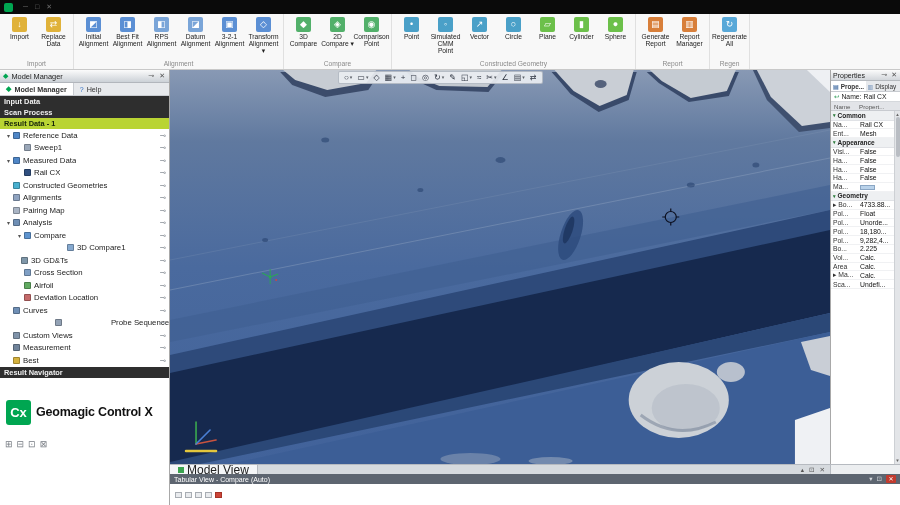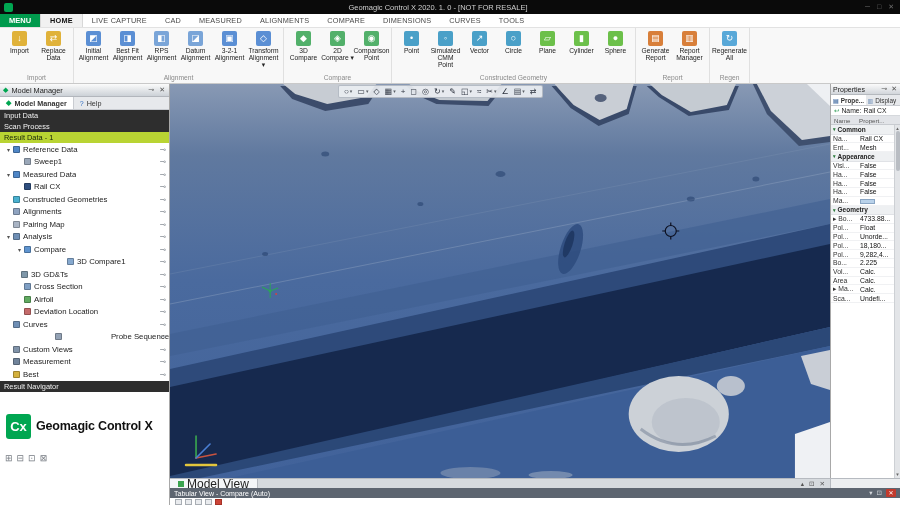--- a/index.html
+++ b/index.html
@@ -36,21 +36,21 @@
 .left-panel{width:170px;flex:0 0 auto;border-right:1px solid #a8a8a8;display:flex;flex-direction:column;background:#fff}
 .mm-header{height:13px;background:linear-gradient(#fbfbfb,#ccd1d7);display:flex;align-items:center;padding:0 3px;border-bottom:1px solid #b2b6bc;gap:3px}
 .mm-diamond{color:#00a651;font-size:7px}
 .mm-title{flex:1;font-size:7.4px;color:#222}
 .hdr-ico{color:#555;font-size:7px;padding:0 1px}
 .mm-tabs{height:13px;background:#e7e9ec;display:flex;border-bottom:1px solid #c9ccd1;flex:0 0 auto}
 .mm-tab{display:flex;align-items:center;gap:3px;padding:0 6px;font-size:7.2px;color:#333}
 .mm-tab.active{background:#fff;border-right:1px solid #c9ccd1;font-weight:bold}
 .mm-tab .ti{font-size:7px}
 .tree{flex:0 0 auto}
-.band{height:11px;background:#2e2e2e;color:#f0f0f0;font-size:7.4px;display:flex;align-items:center;padding:0 4px;font-weight:normal}
+.band{height:11px;background:#2e2e2e;color:#f0f0f0;font-size:7.4px;display:flex;align-items:center;padding:0 4px;font-weight:bold}
 .band.green{background:#b9d433;color:#15230a}
 .trow{height:12.5px;display:flex;align-items:center;font-size:7.8px;color:#222;position:relative;white-space:nowrap}
 .trow .car{width:9px;text-align:center;font-size:6px;color:#555;flex:0 0 auto}
 .trow .ticon{width:7px;height:7px;border-radius:1px;margin-right:3px;flex:0 0 auto;border:1px solid rgba(0,0,0,.25)}
 .trow .tlabel{overflow:hidden;text-overflow:ellipsis}
 .trow .pin{position:absolute;right:3px;color:#8a9098;font-size:7.5px}
 .lp-logo{display:flex;align-items:center;gap:5px;padding:0 6px;margin-top:22px}
 .cx-box{width:25px;height:25px;background:#00a651;border-radius:3px;color:#fff;font-weight:bold;font-size:13px;display:flex;align-items:center;justify-content:center}
 .brand{font-size:12.5px;font-weight:bold;color:#101010;letter-spacing:-.2px}
 .lp-icons{display:flex;gap:4px;padding:0 5px;margin-top:14px;color:#767b82;font-size:9px}
@@ -111,42 +111,27 @@
 .bs-icon{width:7px;height:6px;border:1px solid #a8adb3;background:#e9ebee}
 .bs-icon.red{background:#cc4438;border-color:#a53227}
 </style>
 </head>
 <body>
 
 <div class="app">
 
   <div class="titlebar">
     <div class="tb-logo"></div>
-    <div class="tb-title">Geomagic Control X 2020. 1. 0 - [NOT FOR RESALE]</div>
     <div class="tb-ctrls">
         <span>─</span>
         <span>□</span>
         <span>✕</span>
       </div>
   </div>
 
-  <div class="menubar">
-    <div class="menu-btn">MENU</div>
-    <div class="mtabs">
-        <div class="mtab active">HOME</div>
-        <div class="mtab">LIVE CAPTURE</div>
-        <div class="mtab">CAD</div>
-        <div class="mtab">MEASURED</div>
-        <div class="mtab">ALIGNMENTS</div>
-        <div class="mtab">COMPARE</div>
-        <div class="mtab">DIMENSIONS</div>
-        <div class="mtab">CURVES</div>
-        <div class="mtab">TOOLS</div>
-      </div>
-  </div>
 
   <div class="ribbon">
       <div class="rgroup">
         <div class="rbuttons">
           <div class="rbtn">
             <div class="ricon" style="background: rgb(224, 178, 58);">↓</div>
             <div class="rlabel">Import</div>
           </div>
           <div class="rbtn">
             <div class="ricon" style="background: rgb(224, 178, 58);">⇄</div>

